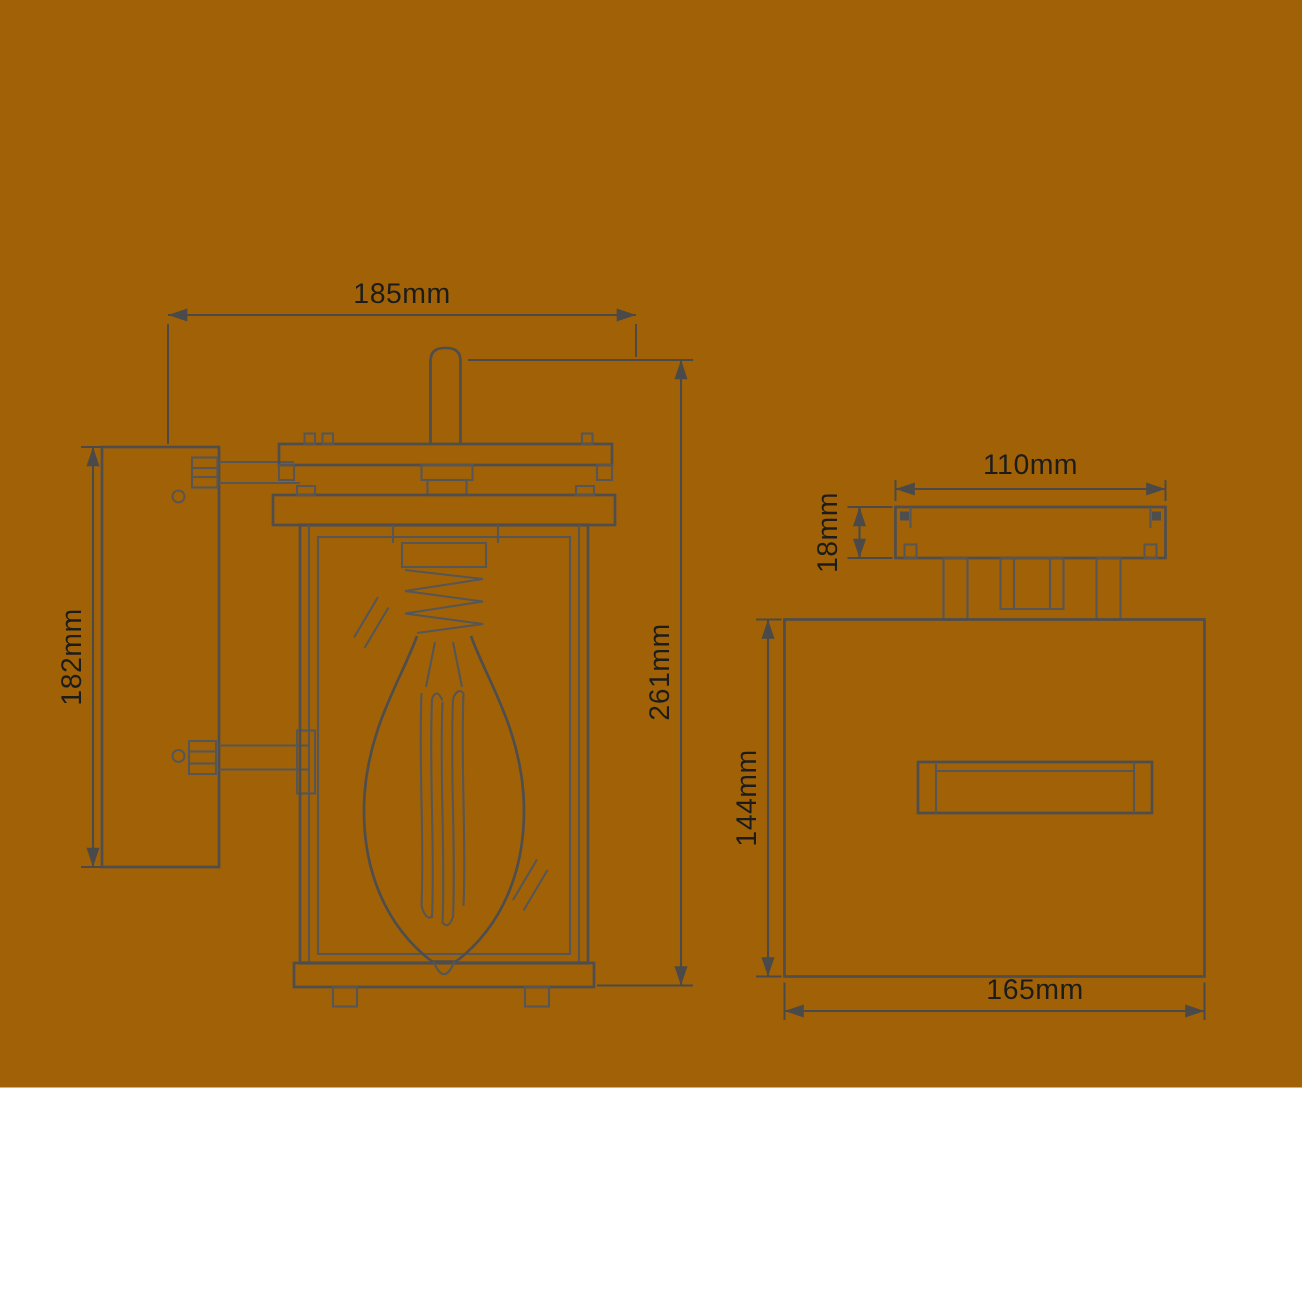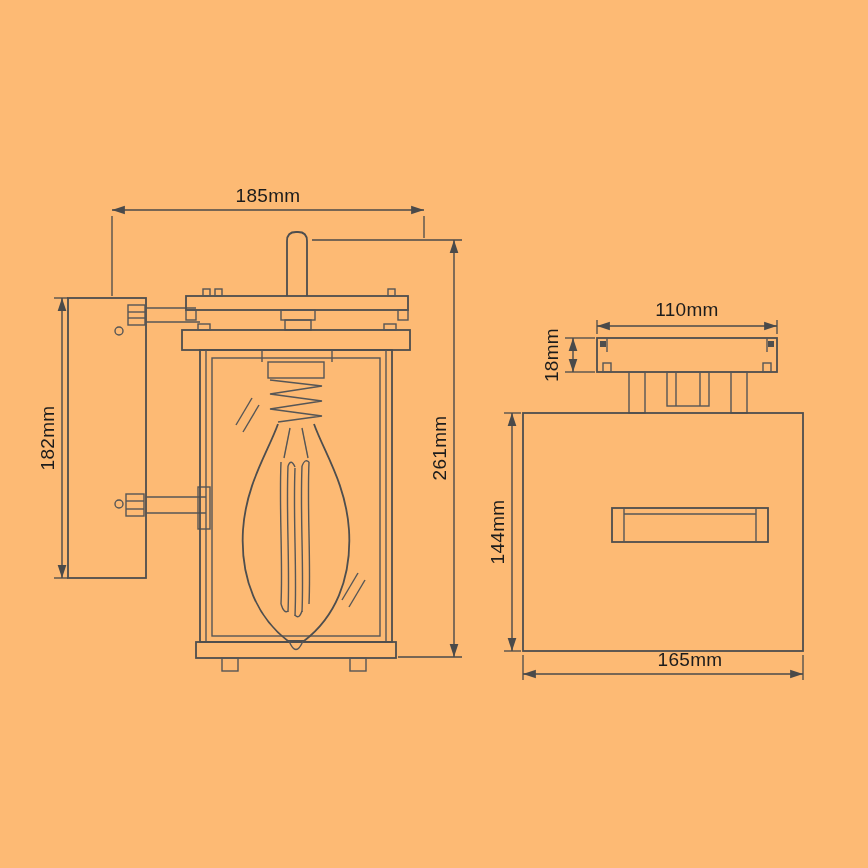--- a/index.html
+++ b/index.html
@@ -6,22 +6,22 @@
     margin: 0;
     padding: 0;
     background: #ffffff;
     width: 868px;
     height: 868px;
     font-family: "Liberation Sans", sans-serif;
   }
   .stage {
     position: relative;
     width: 868px;
-    height: 868px;
-    background: #fdba74;
+    height: 725px;
+    background: #a16207;
     overflow: hidden;
   }
   svg { display: block; }
   .outline {
     fill: none;
     stroke: #4e4e4e;
     stroke-width: 1.8;
     stroke-linejoin: miter;
   }
   .thin {

